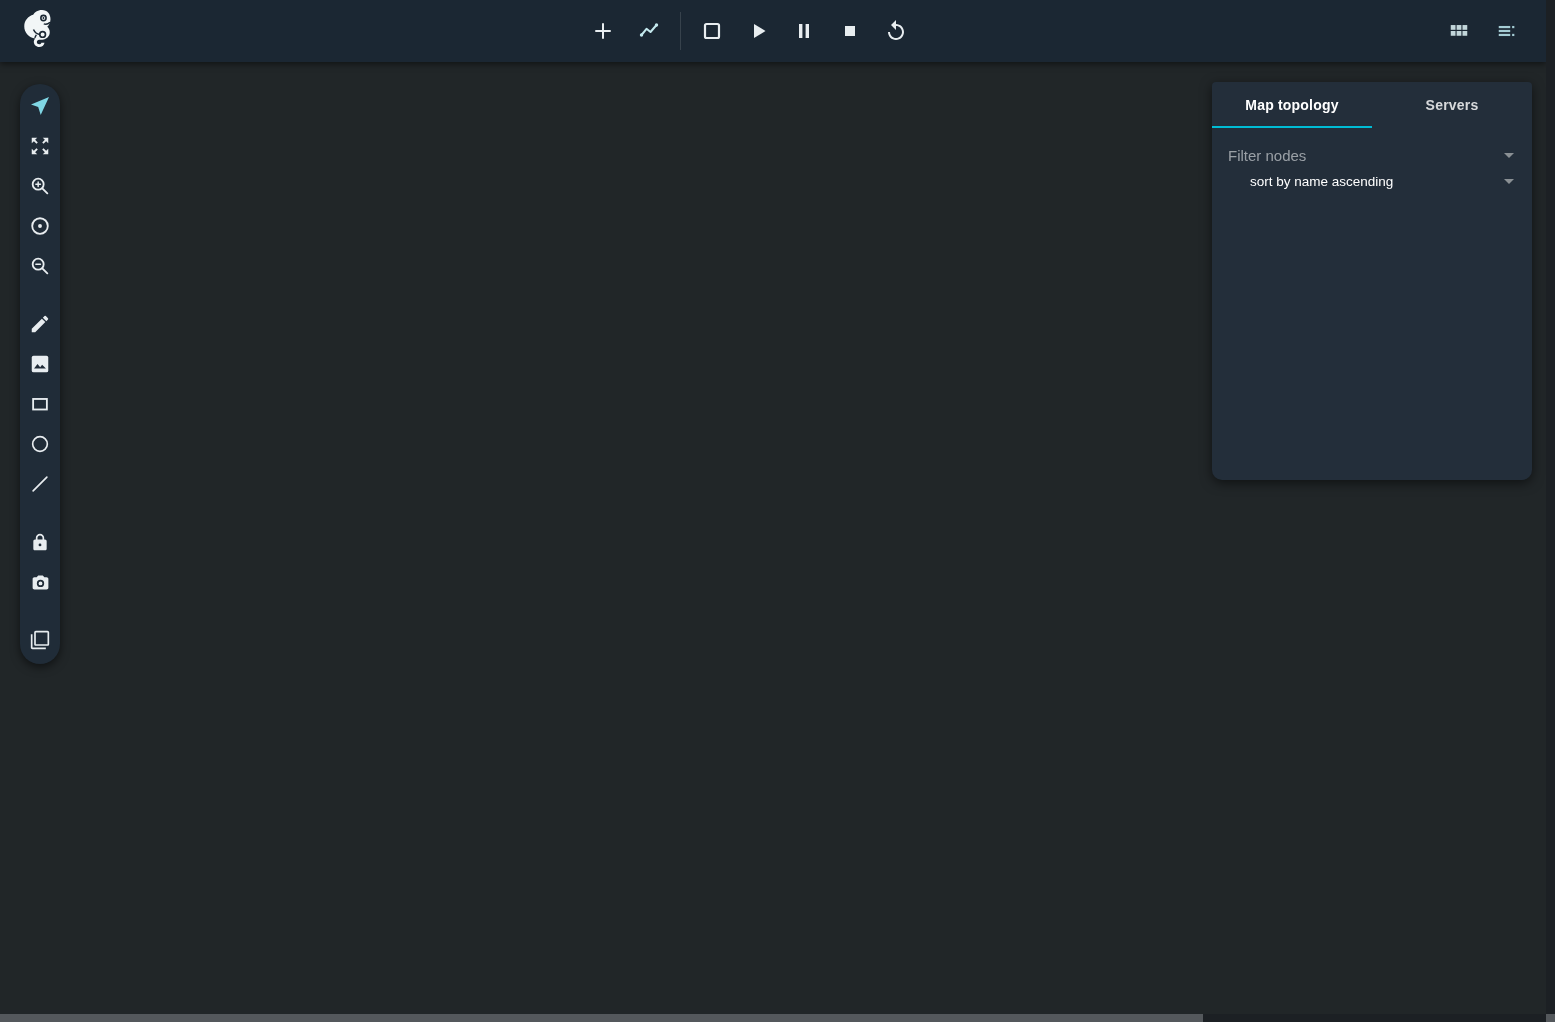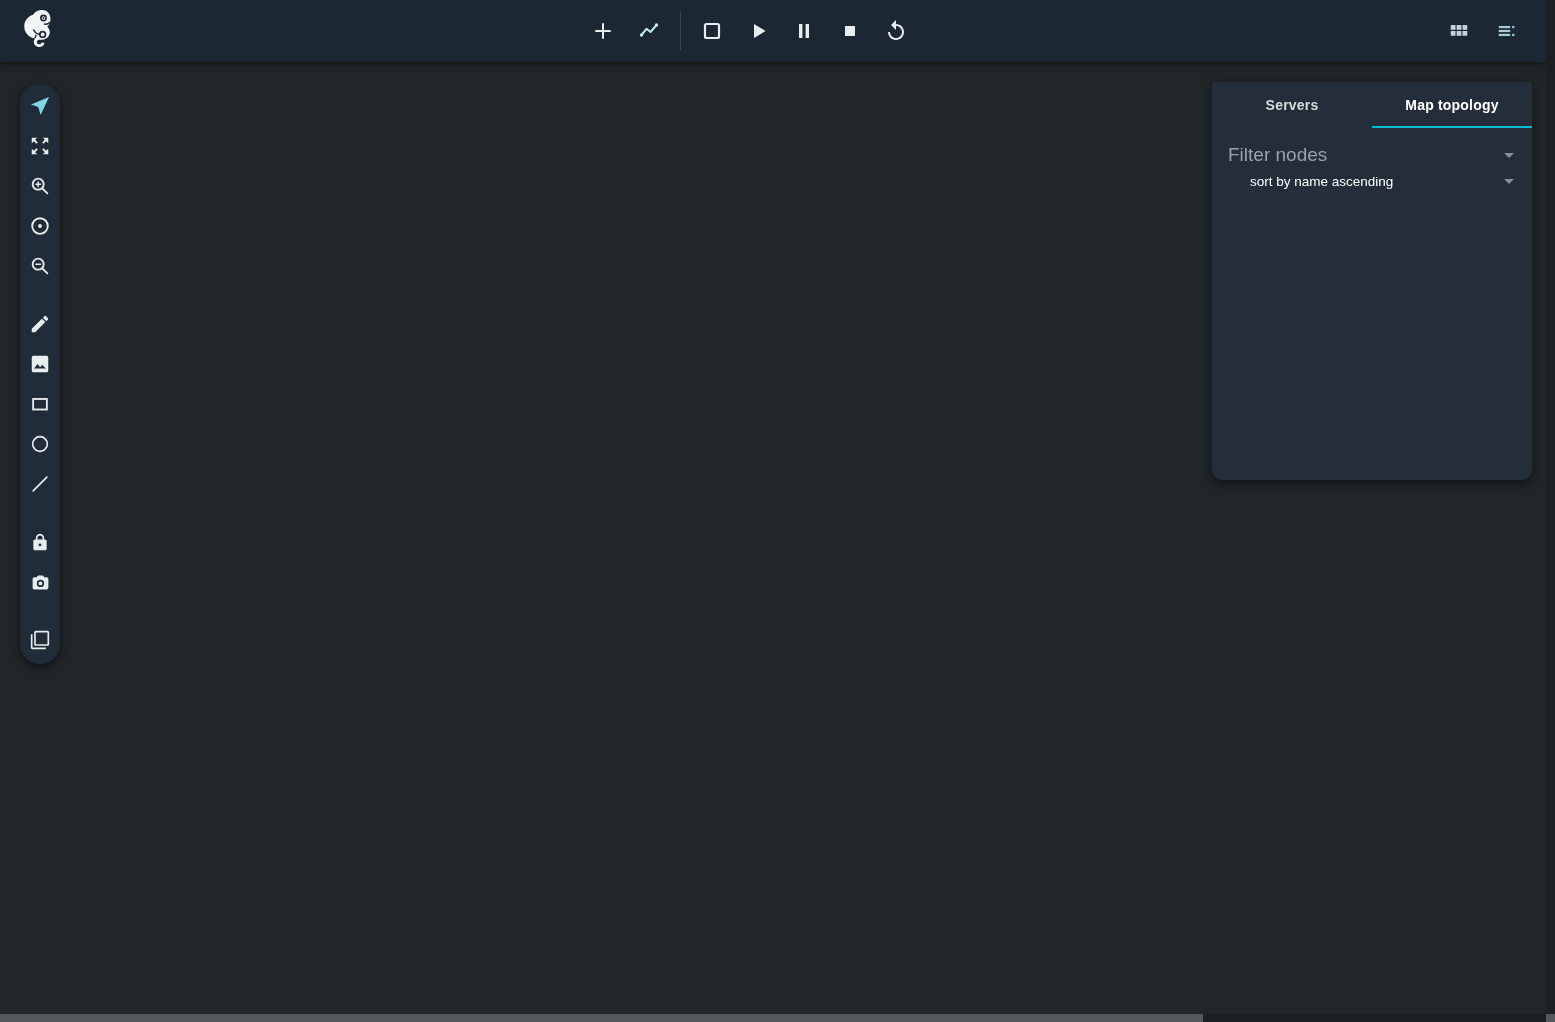--- a/index.html
+++ b/index.html
@@ -89,21 +89,21 @@
   .tab.active{color:var(--text-primary);}
   .tab.active::after{
     content:"";position:absolute;left:0;right:0;bottom:0;height:2px;
     background:var(--accent);
   }
   .panel-body{padding:14px 16px;}
   .select-row{
     display:flex;align-items:center;justify-content:space-between;
     height:26px;cursor:pointer;
   }
-  .select-row .placeholder{font-size:19px;color:var(--text-secondary);}
+  .select-row .placeholder{font-size:15px;color:var(--text-secondary);}
   .select-row .value{font-size:13.5px;color:var(--text-primary);margin-left:22px;}
   .caret{
     width:0;height:0;border-left:5px solid transparent;border-right:5px solid transparent;
     border-top:5px solid #8a9094;margin-right:2px;
   }
   
   .vscrollbar{
     position:absolute;right:0;top:0;width:9px;height:1014px;
     background:var(--scrollbar-track);z-index:30;
   }
@@ -333,25 +333,25 @@
           <svg width="20" height="20" viewBox="0 0 24 24">
               <path fill="#e8edf0" d="M3 5H1v16c0 1.1.9 2 2 2h16v-2H3V5zm18-4H7c-1.1 0-2 .9-2 2v14c0 1.1.9 2 2 2h14c1.1 0 2-.9 2-2V3c0-1.1-.9-2-2-2zm0 16H7V3h14v14z"></path>
             </svg>
         </span>
       </button>
     </div>
   </aside>
 
   <section class="side-panel">
     <div class="tabs">
+      <div class="tab active">
+        <span>Map topology</span>
+      </div>
       <div class="tab">
         <span>Servers</span>
-      </div>
-      <div class="tab active">
-        <span>Map topology</span>
       </div>
     </div>
     <div class="panel-body">
       <div class="select-row">
         <span class="placeholder">Filter nodes</span>
         <span class="caret"></span>
       </div>
       <div class="select-row">
         <span class="value">sort by name ascending</span>
         <span class="caret"></span>

